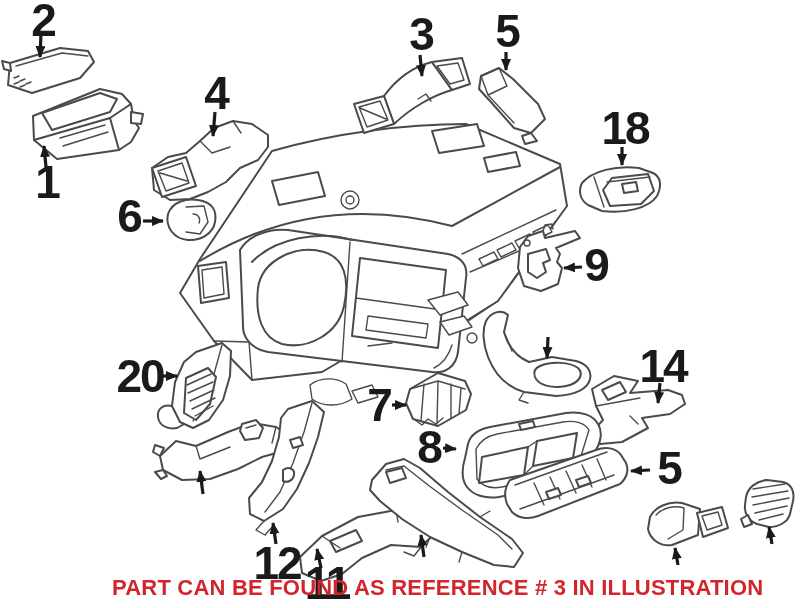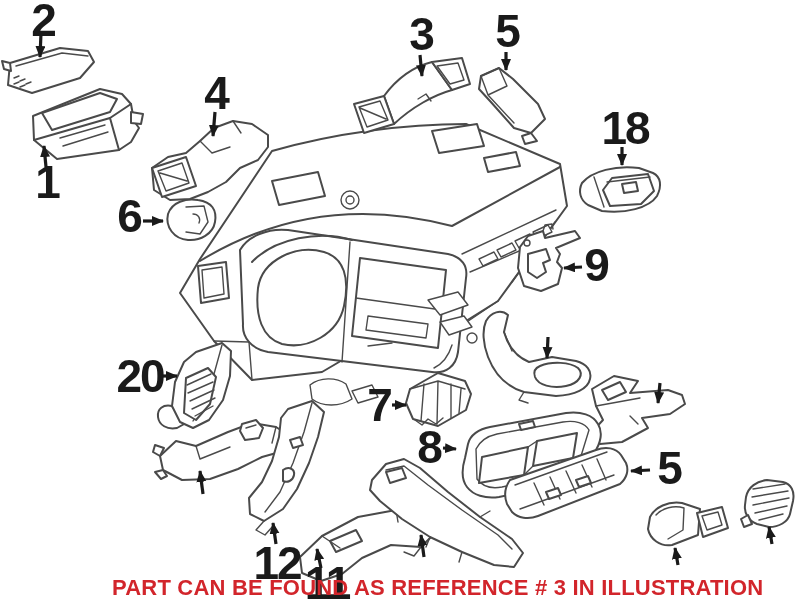--- a/index.html
+++ b/index.html
@@ -233,20 +233,21 @@
   <div class="callout" style="left:47px;top:182px">1</div>
   <div class="callout" style="left:43px;top:20px">2</div>
   <div class="callout" style="left:421px;top:34px">3</div>
   <div class="callout" style="left:216px;top:93px">4</div>
   <div class="callout" style="left:507px;top:31px">5</div>
   <div class="callout" style="left:129px;top:216px">6</div>
   <div class="callout" style="left:379px;top:405px">7</div>
   <div class="callout" style="left:429px;top:447px">8</div>
   <div class="callout" style="left:596px;top:265px">9</div>
   <div class="callout" style="left:277px;top:563px">12</div>
+  <div class="callout" style="left:663px;top:366px">14</div>
   <div class="callout" style="left:327px;top:583px">11</div>
   <div class="callout" style="left:669px;top:468px">5</div>
   <div class="callout" style="left:625px;top:128px">18</div>
   <div class="callout" style="left:140px;top:376px">20</div>
 
   <div class="footer-note">PART CAN BE FOUND AS REFERENCE # 3 IN ILLUSTRATION</div>
 
 </div>
 
 </body></html>

